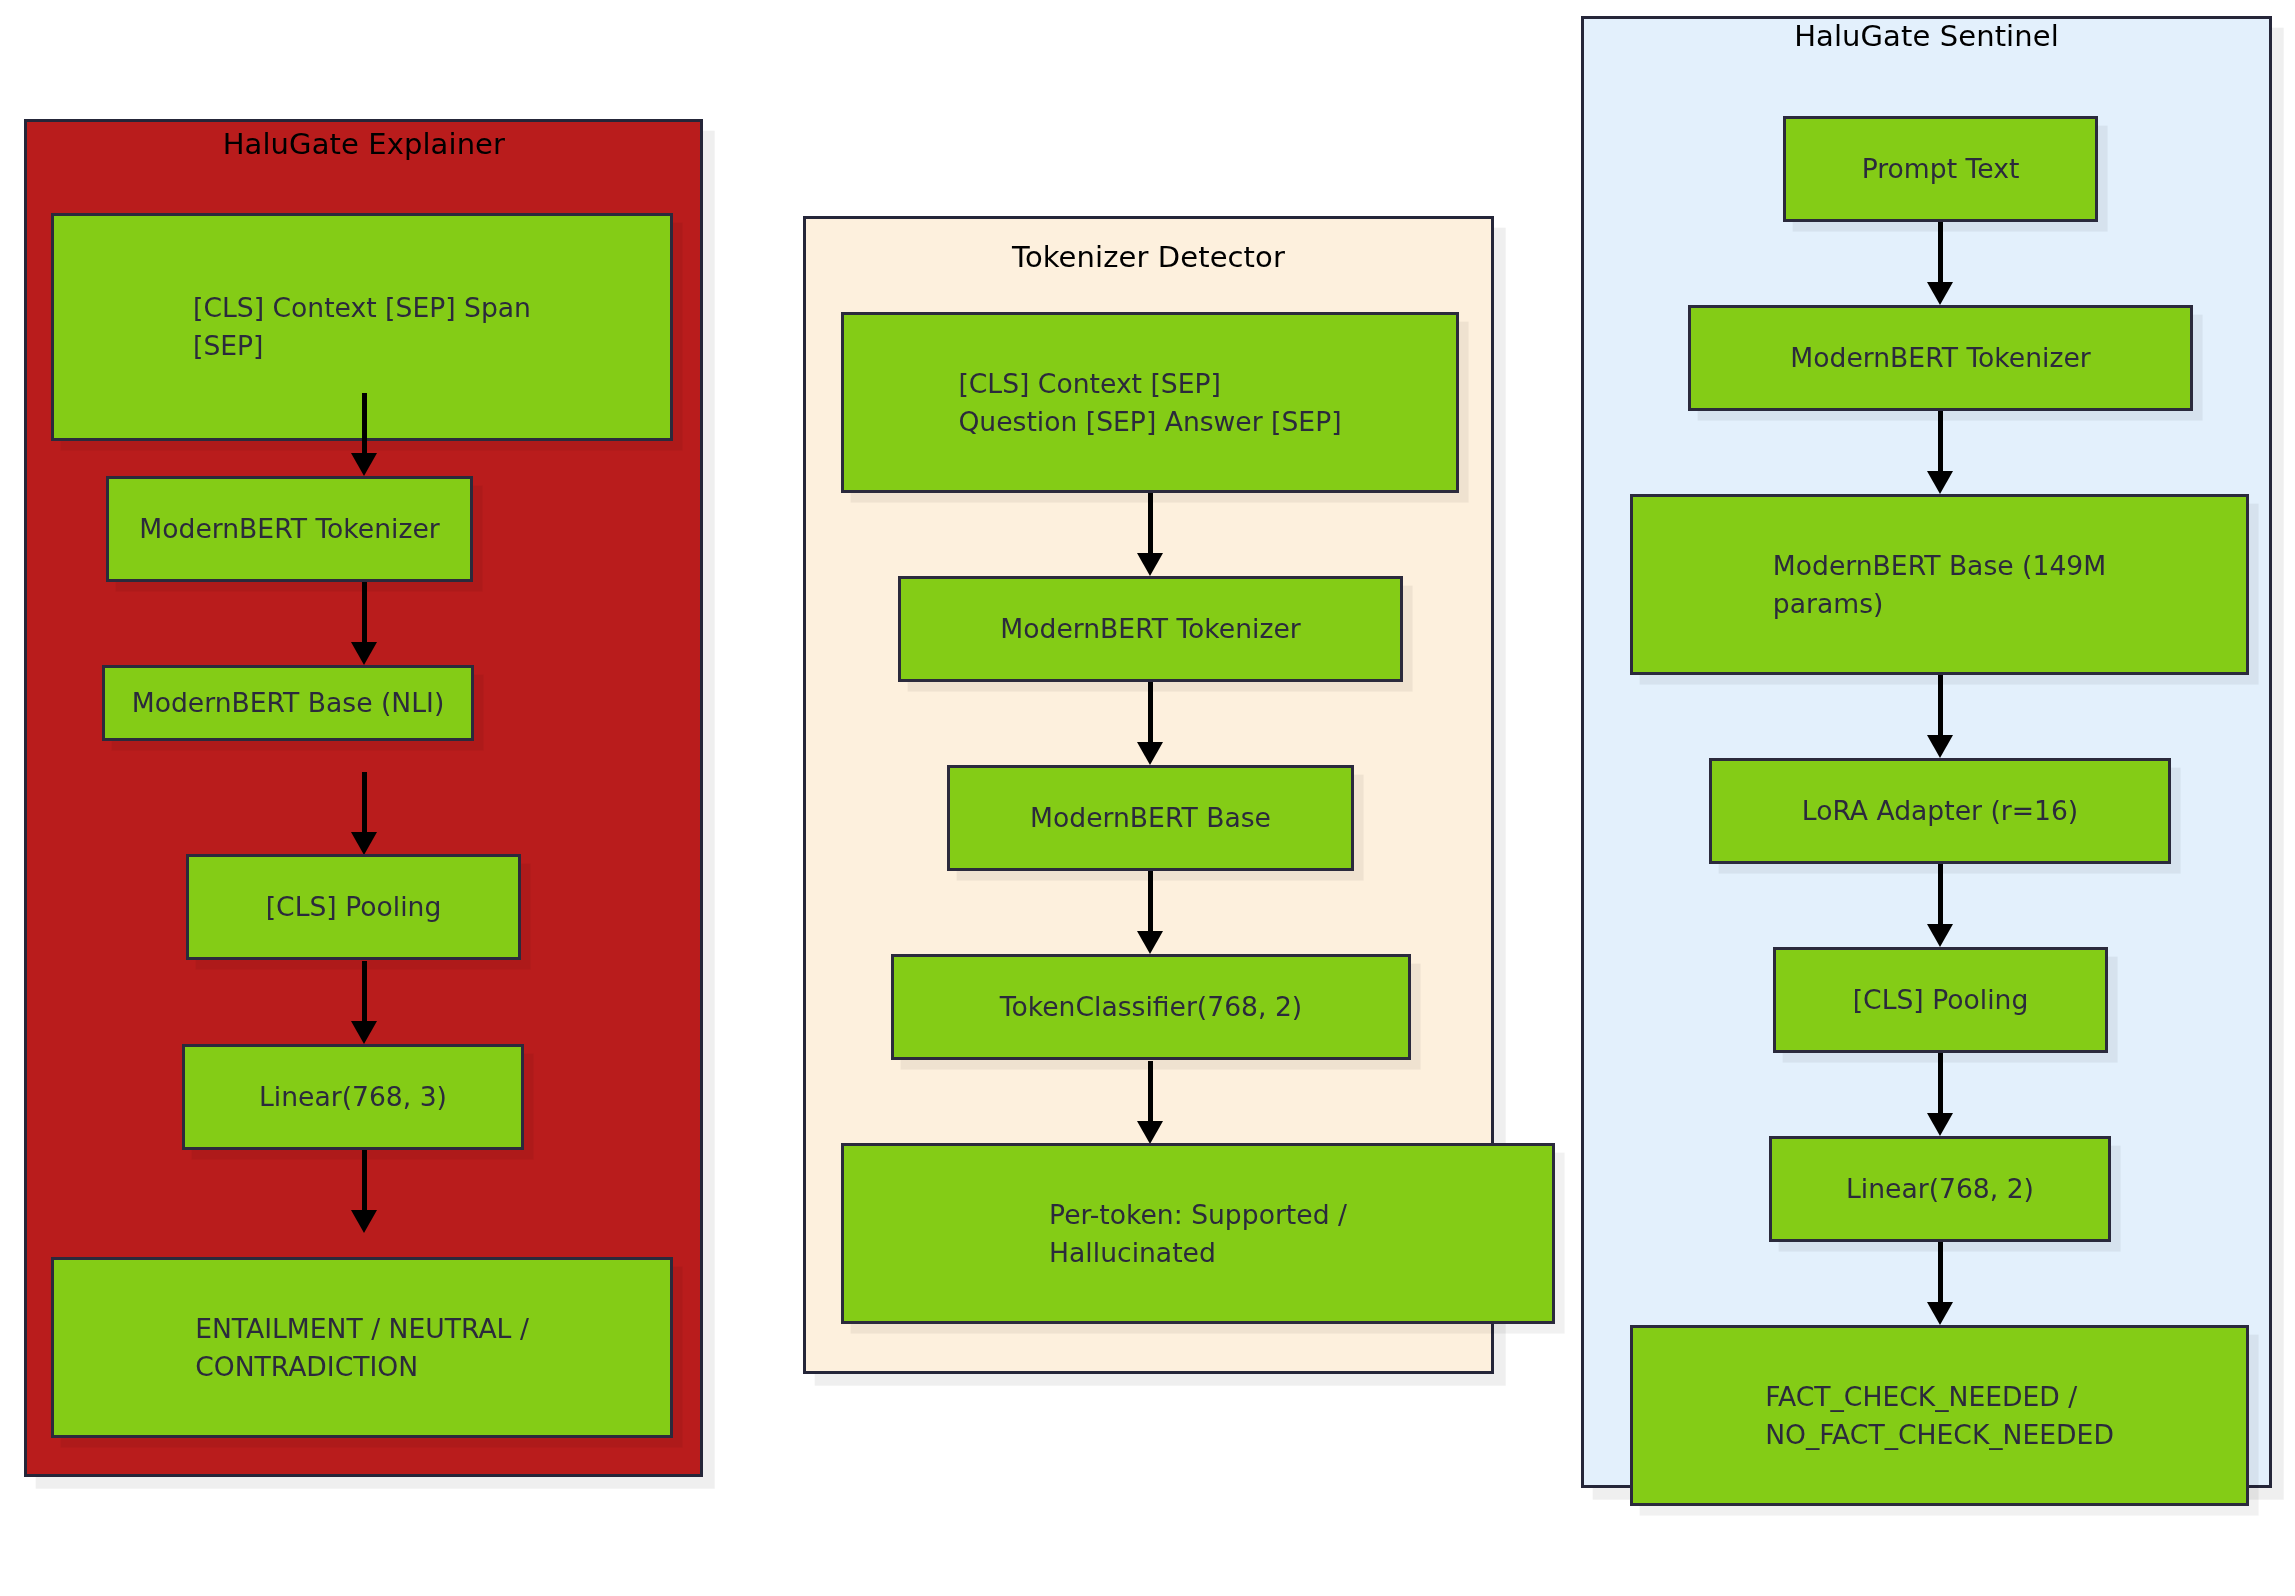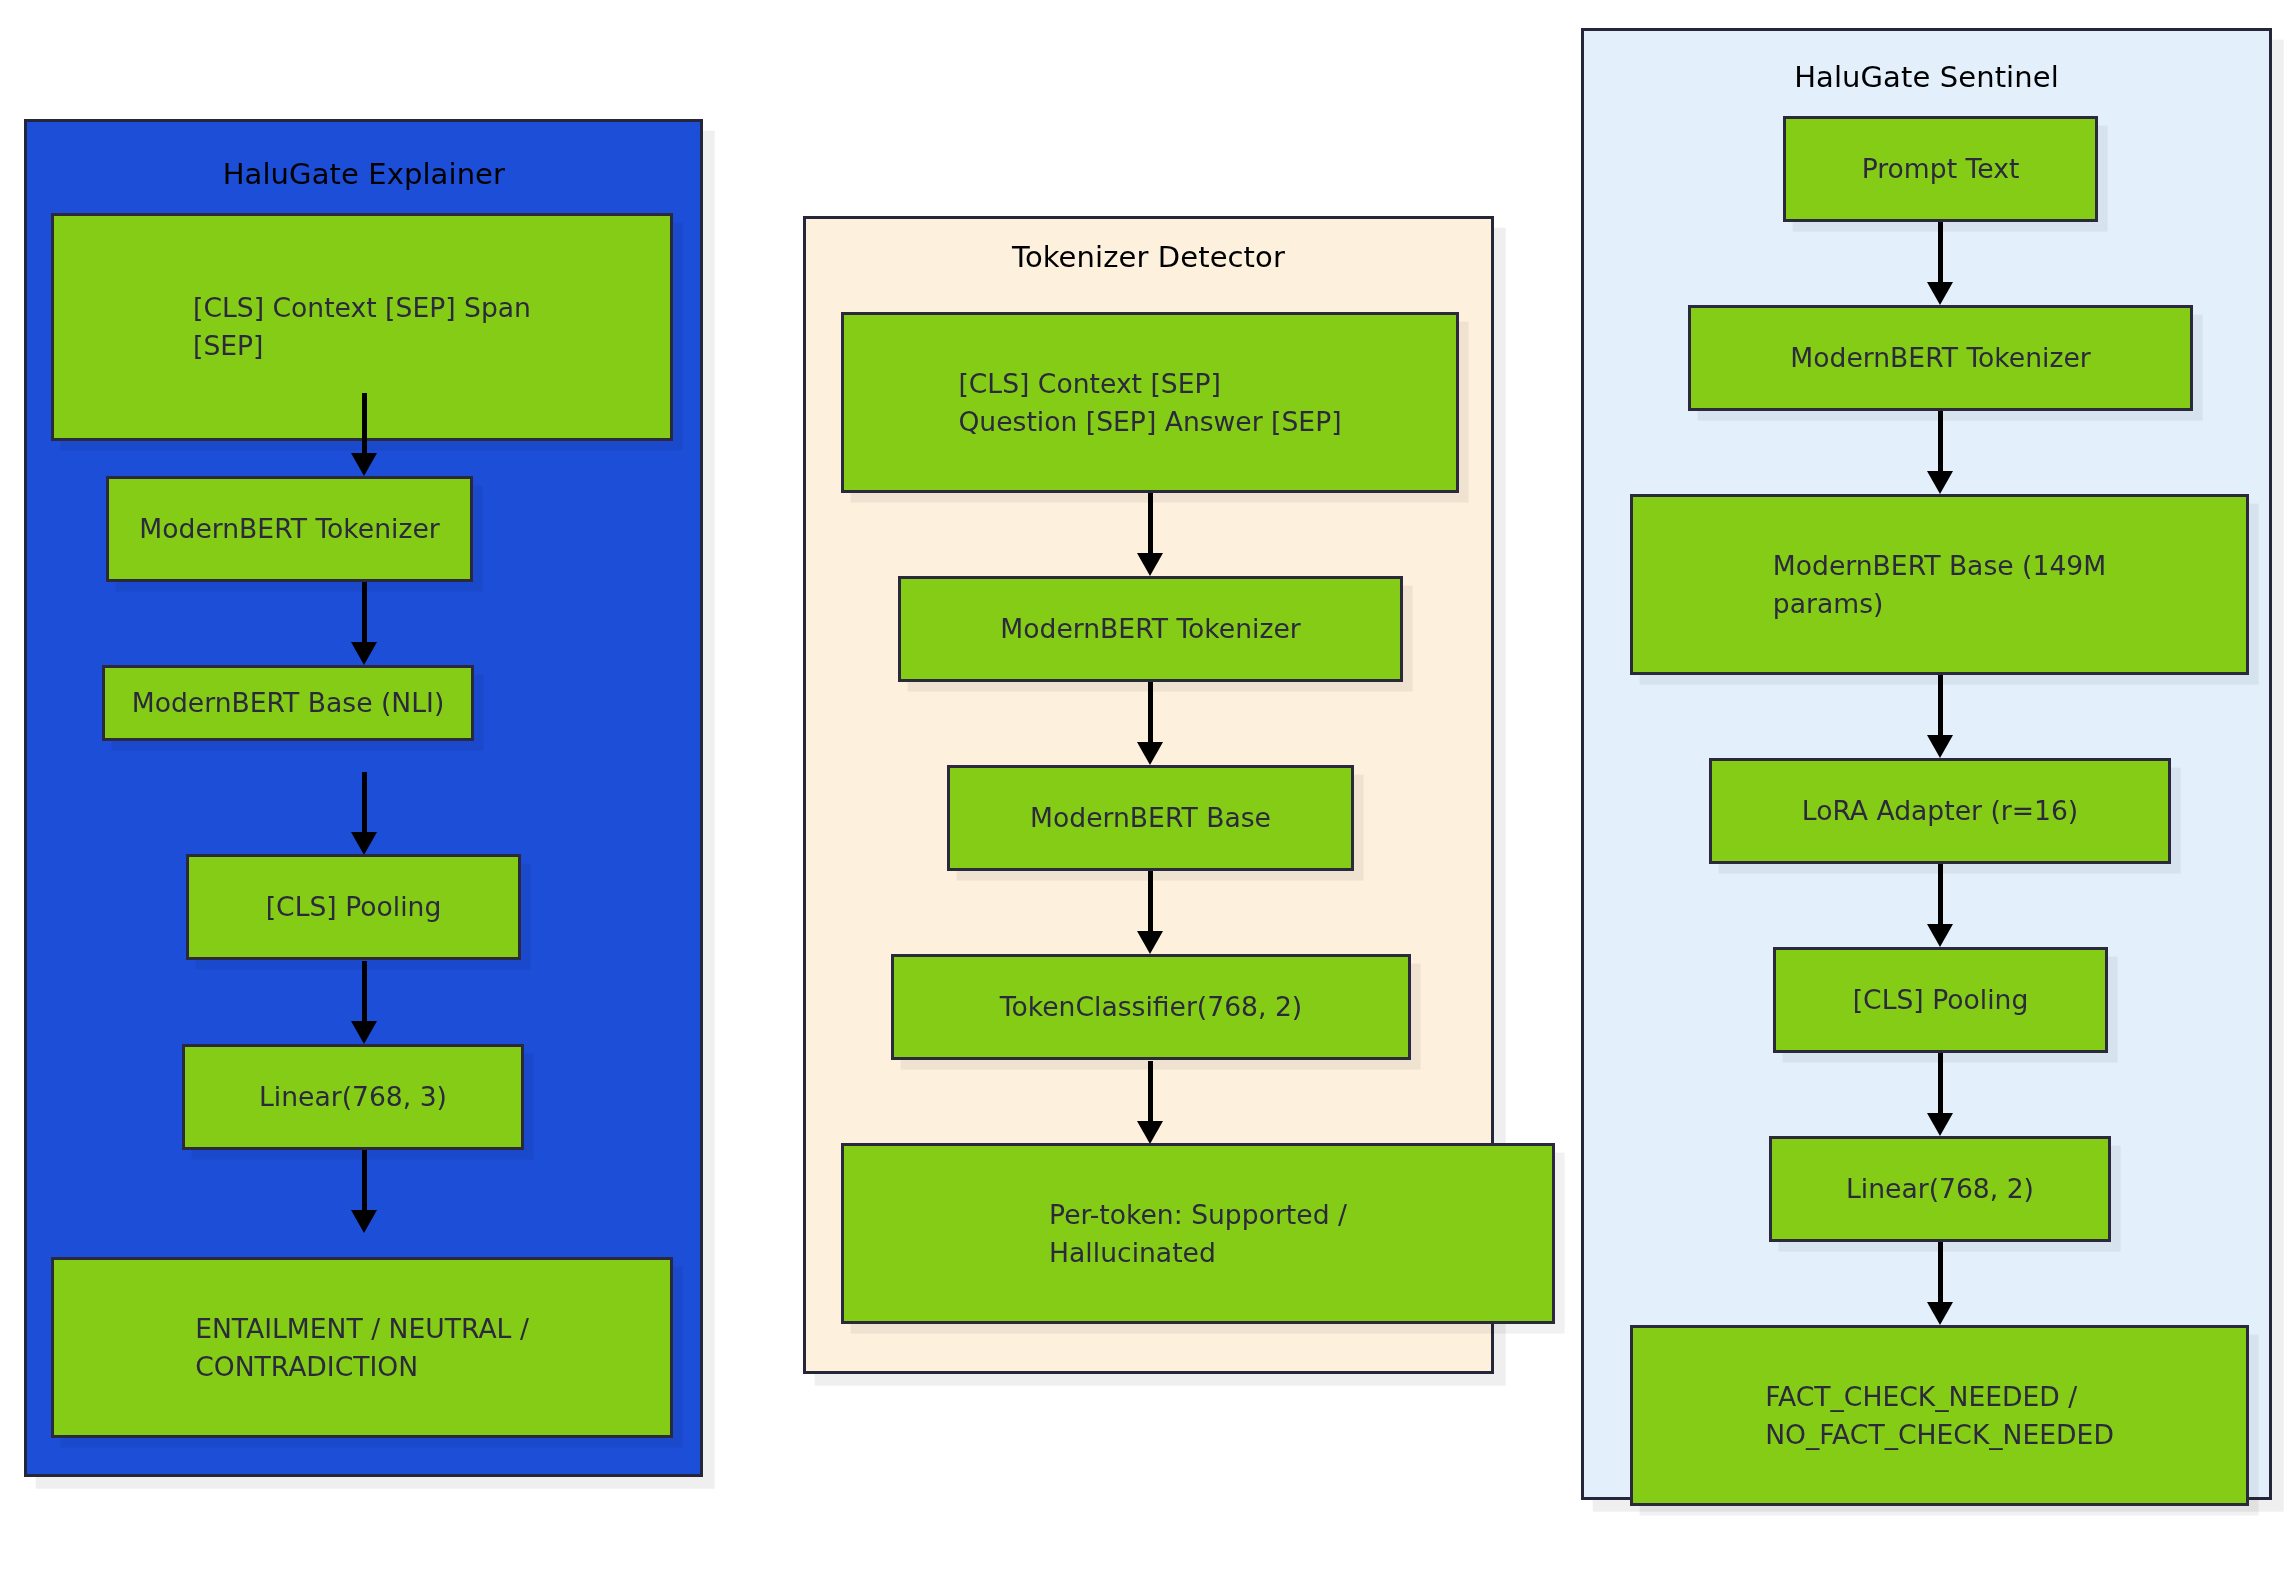--- a/index.html
+++ b/index.html
@@ -73,21 +73,21 @@
     height: 0;
     margin-left: -13.3px;
     border-left: 13.3px solid transparent;
     border-right: 13.3px solid transparent;
     border-top: 23.4px solid #000000;
   }
 </style>
 </head>
 <body>
 
-<div class="subgraph" style="left:24.4px; top:119px; width:679px; height:1358px; background:#1d4ed8; padding-top:38px;">
+<div class="subgraph" style="left:24.4px; top:119px; width:679px; height:1358px; background:#b91c1c; padding-top:8px;">
   <div class="subgraph-title">HaluGate Explainer</div>
 </div>
 
 <div class="node" style="left:51px; top:213px; width:622px; height:228px;">
   <span class="node-label">[CLS] Context [SEP] Span
 [SEP]</span>
 </div>
 <div class="arrow" style="left:351px; top:393px; width:26.6px; height:83px;">
   <div class="shaft" style="height:60px;"></div>
     <div class="head"></div>
@@ -165,21 +165,21 @@
 <div class="arrow" style="left:1137px; top:1061px; width:26.6px; height:83px;">
   <div class="shaft" style="height:60px;"></div>
     <div class="head"></div>
 </div>
 
 <div class="node" style="left:841px; top:1143px; width:714px; height:181px;">
   <span class="node-label">Per-token: Supported /
 Hallucinated</span>
 </div>
 
-<div class="subgraph" style="left:1581px; top:16px; width:691px; height:1472px; background:#e3f0fc; padding-top:32px;margin-top:12px;">
+<div class="subgraph" style="left:1581px; top:16px; width:691px; height:1472px; background:#e3f0fc; padding-top:3px;">
   <div class="subgraph-title">HaluGate Sentinel</div>
 </div>
 
 <div class="node" style="left:1783px; top:116px; width:315px; height:106px;">
   <span class="node-label">Prompt Text</span>
 </div>
 <div class="arrow" style="left:1927px; top:222px; width:26.6px; height:83px;">
   <div class="shaft" style="height:60px;"></div>
     <div class="head"></div>
 </div>

